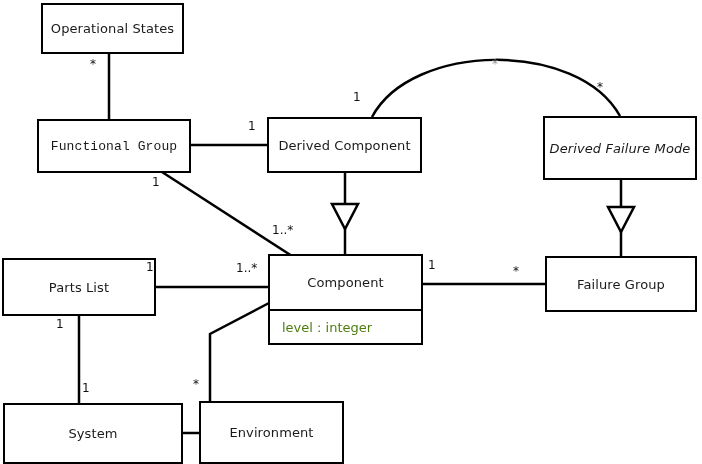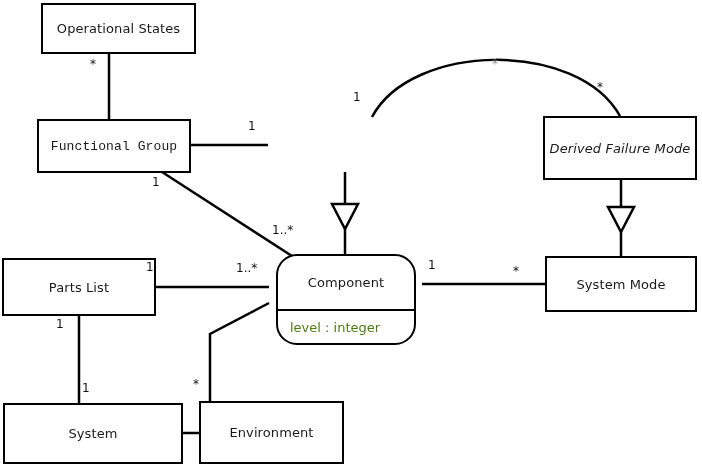--- a/index.html
+++ b/index.html
@@ -91,44 +91,47 @@
 
     <line x1="79" y1="316" x2="79" y2="404" stroke="#000" stroke-width="2.5"></line>
 
     <line x1="422" y1="284" x2="546" y2="284" stroke="#000" stroke-width="2.5"></line>
 
     <polyline points="210,401 210,334 269,303" fill="none" stroke="#000" stroke-width="2.5" stroke-linejoin="miter"></polyline>
 
     <line x1="154" y1="433" x2="200" y2="433" stroke="#000" stroke-width="2.5"></line>
   </svg>
 
-  <div class="uml-class" style="left:41px; top:3px; width:155px; height:51px;">
+  <div class="uml-class" style="left:41px; top:3px; width:143px; height:51px;">
     <div class="uml-name-compartment">Operational States</div>
   </div>
 
   <div class="uml-class" style="left:37px; top:119px; width:154px; height:54px;font-family:Liberation Mono, monospace;">
     <div class="uml-name-compartment">Functional Group</div>
   </div>
 
+  <div class="uml-class" style="left:267px; top:117px; width:155px; height:56px;">
+    <div class="uml-name-compartment">Derived Component</div>
+  </div>
 
   <div class="uml-class" style="left:543px; top:116px; width:154px; height:64px;font-style:italic;">
     <div class="uml-name-compartment">Derived Failure Mode</div>
   </div>
 
   <div class="uml-class" style="left:2px; top:258px; width:154px; height:58px;">
     <div class="uml-name-compartment">Parts List</div>
   </div>
 
-  <div class="uml-class" style="left:276px; top:254px; width:140px; height:91px;border-radius:21px;">
+  <div class="uml-class" style="left:268px; top:254px; width:155px; height:91px;">
     <div class="uml-name-compartment">Component</div>
     <div class="uml-attr-compartment">level : integer</div>
   </div>
 
   <div class="uml-class" style="left:545px; top:256px; width:152px; height:56px;">
-    <div class="uml-name-compartment">System Mode</div>
+    <div class="uml-name-compartment">Failure Group</div>
   </div>
 
   <div class="uml-class" style="left:3px; top:403px; width:180px; height:61px;">
     <div class="uml-name-compartment">System</div>
   </div>
 
   <div class="uml-class" style="left:199px; top:401px; width:145px; height:63px;">
     <div class="uml-name-compartment">Environment</div>
   </div>
 

